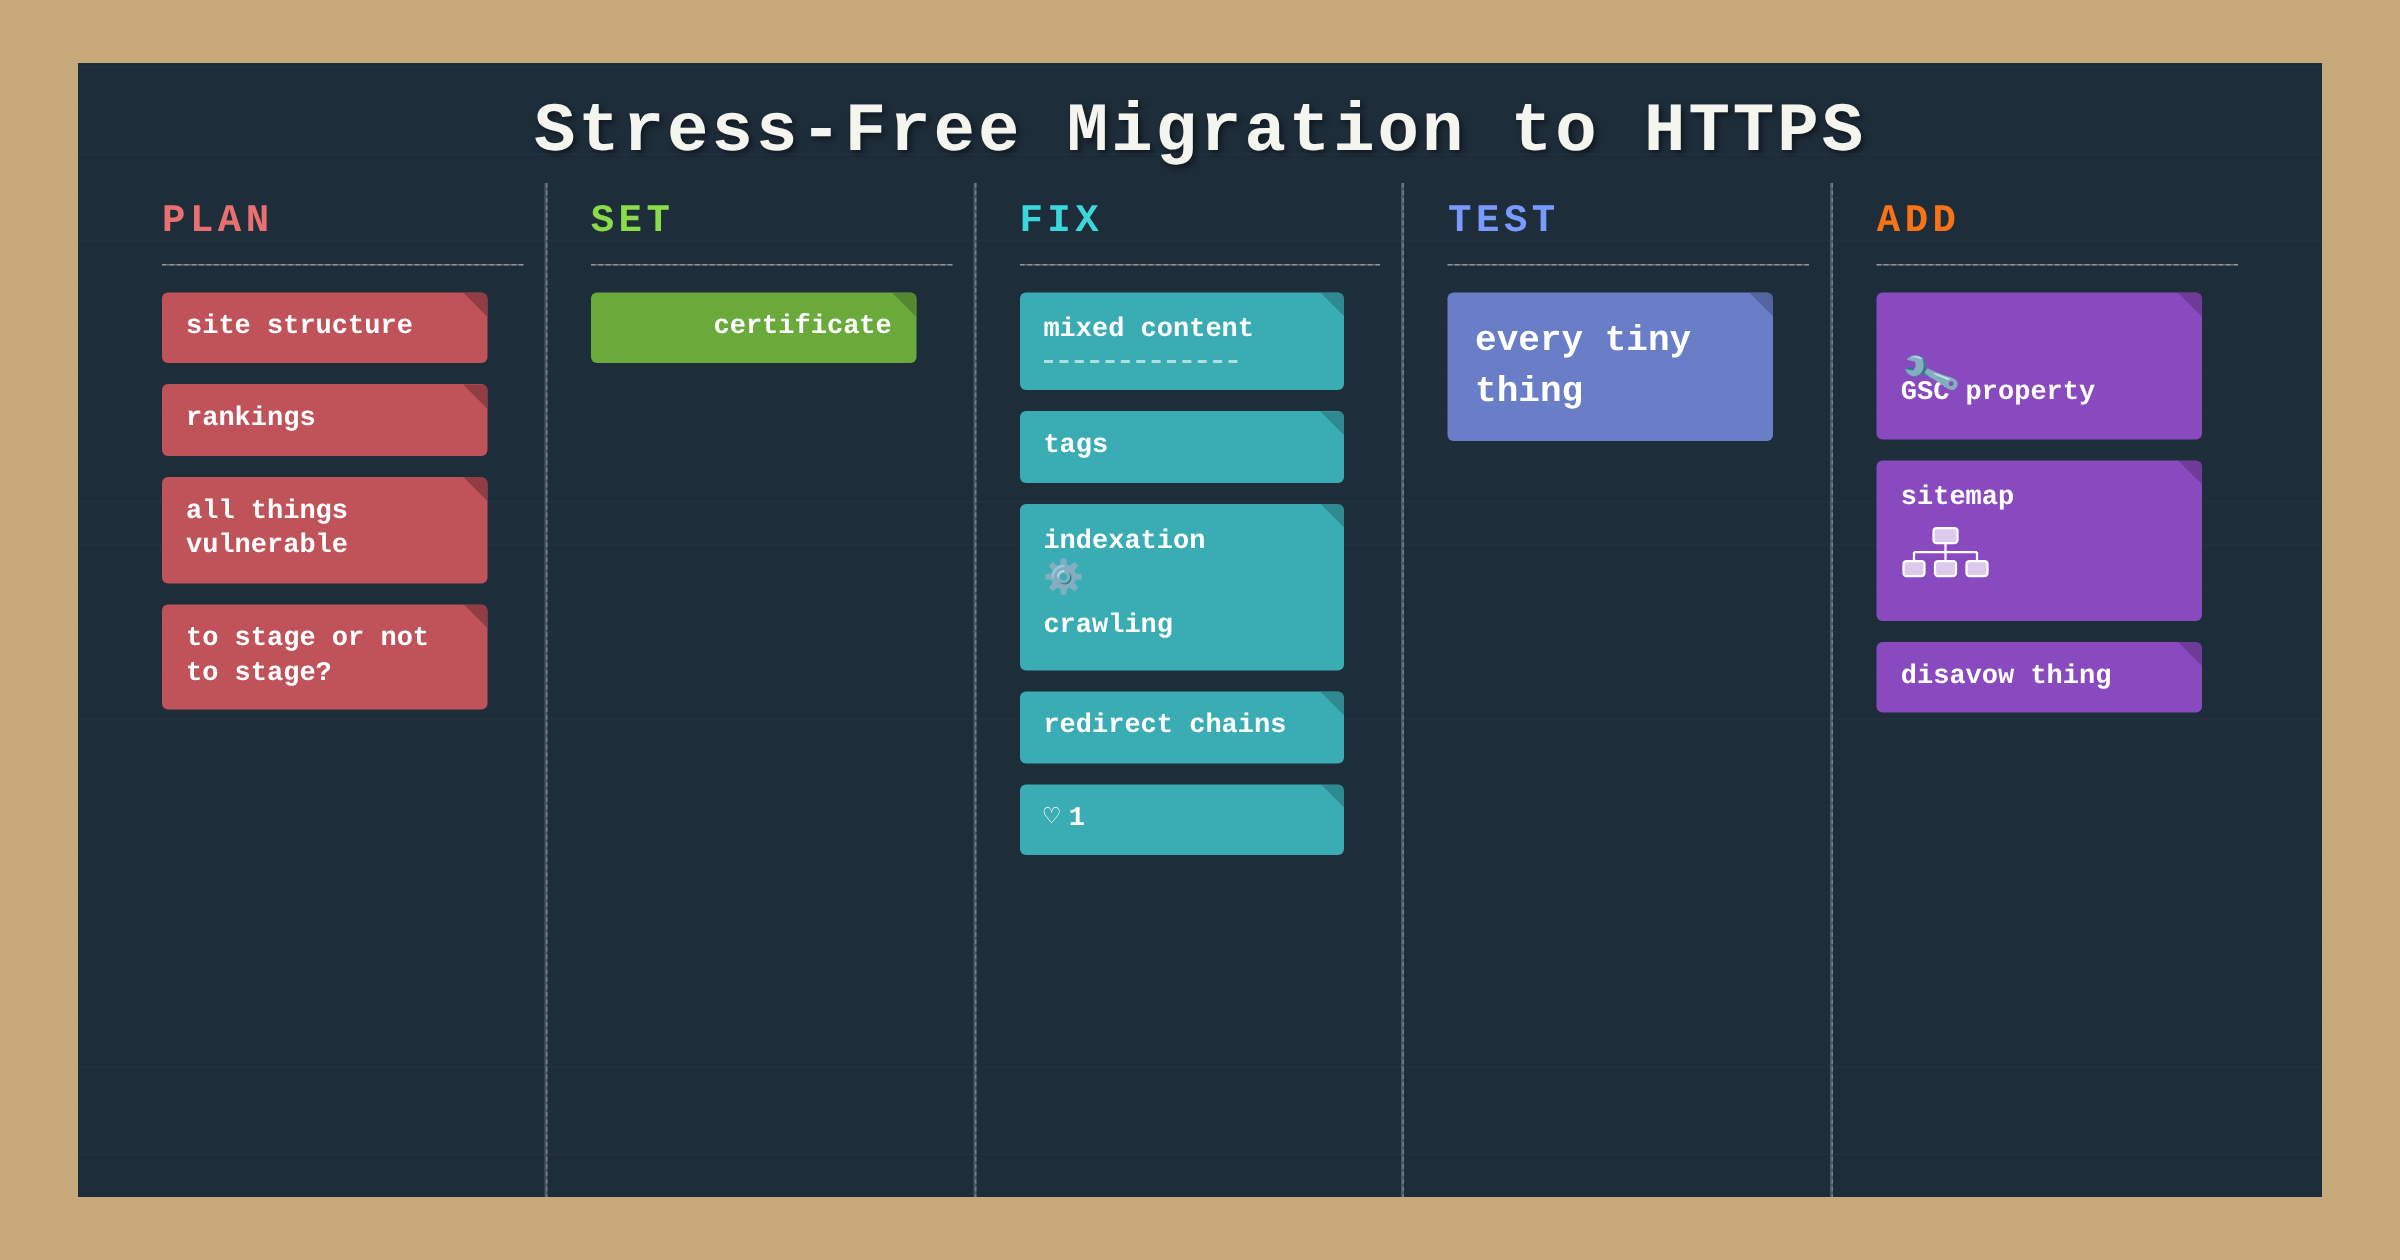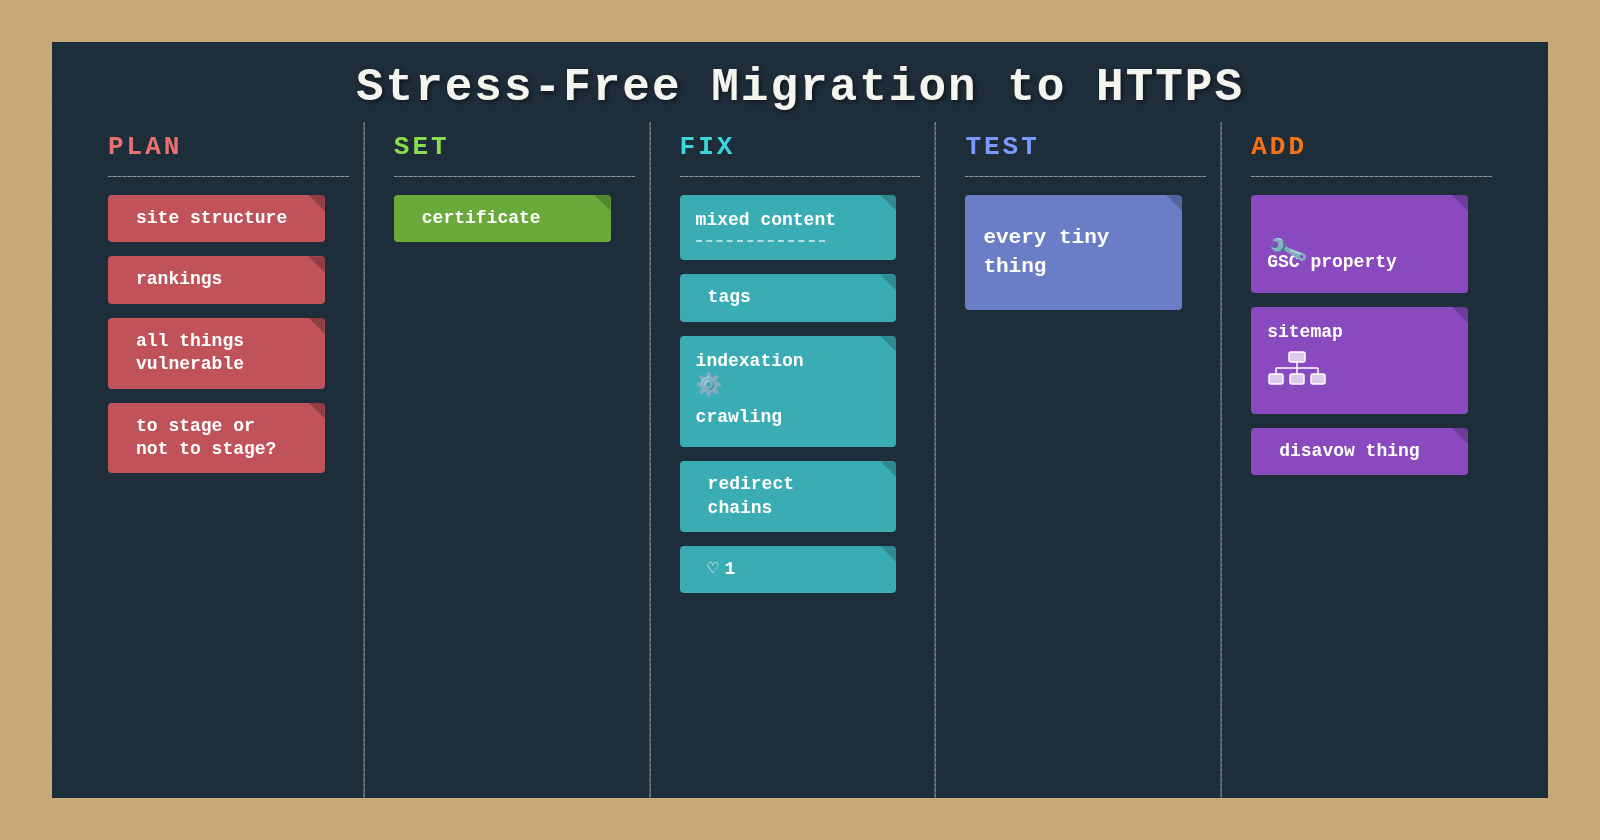--- a/index.html
+++ b/index.html
@@ -90,21 +90,21 @@
       height: 1px;
       background: rgba(255,255,255,0.3);
       margin-bottom: 18px;
       border-top: 1px dashed rgba(255,255,255,0.3);
     }
 
     
     .card {
       position: relative;
       border-radius: 4px;
-      padding: 12px 28px;
+      padding: 12px 16px;
       margin-bottom: 14px;
       width: 90%;
       font-size: 18px;
       font-weight: bold;
       color: white;
       font-family: 'Courier New', monospace;
       line-height: 1.3;
     }
 
     .card::after {
@@ -132,20 +132,21 @@
 
     
     .card-red {
       background: #c0525a;
     }
     .card-red .corner { background: rgba(0,0,0,0.25); }
 
     
     .card-green {
       background: #6aaa3a;
+      text-align: right;
     }
     .card-green .corner { background: rgba(0,0,0,0.2); }
 
     
     .card-teal {
       background: #3aacb4;
     }
     .card-teal .corner { background: rgba(0,0,0,0.2); }
 
     
@@ -279,21 +280,21 @@
         <div class="heart-badge">
           <span>♡</span>
           <span>1</span>
         </div>
       </div>
     </div>
 
     <div class="column">
       <div class="col-header col-test">TEST</div>
       <div class="divider-line"></div>
-      <div class="card card-blue card-tall" style="font-size:21px; padding: 28px 18px; line-height:1.4;">
+      <div class="card card-blue card-tall" style="font-size:24px; padding: 16px 18px; line-height:1.4;">
         <div class="corner"></div>
         <span>every tiny thing</span>
       </div>
     </div>
 
     <div class="column">
       <div class="col-header col-add">ADD</div>
       <div class="divider-line"></div>
 
       <div class="card card-purple card-tall">

